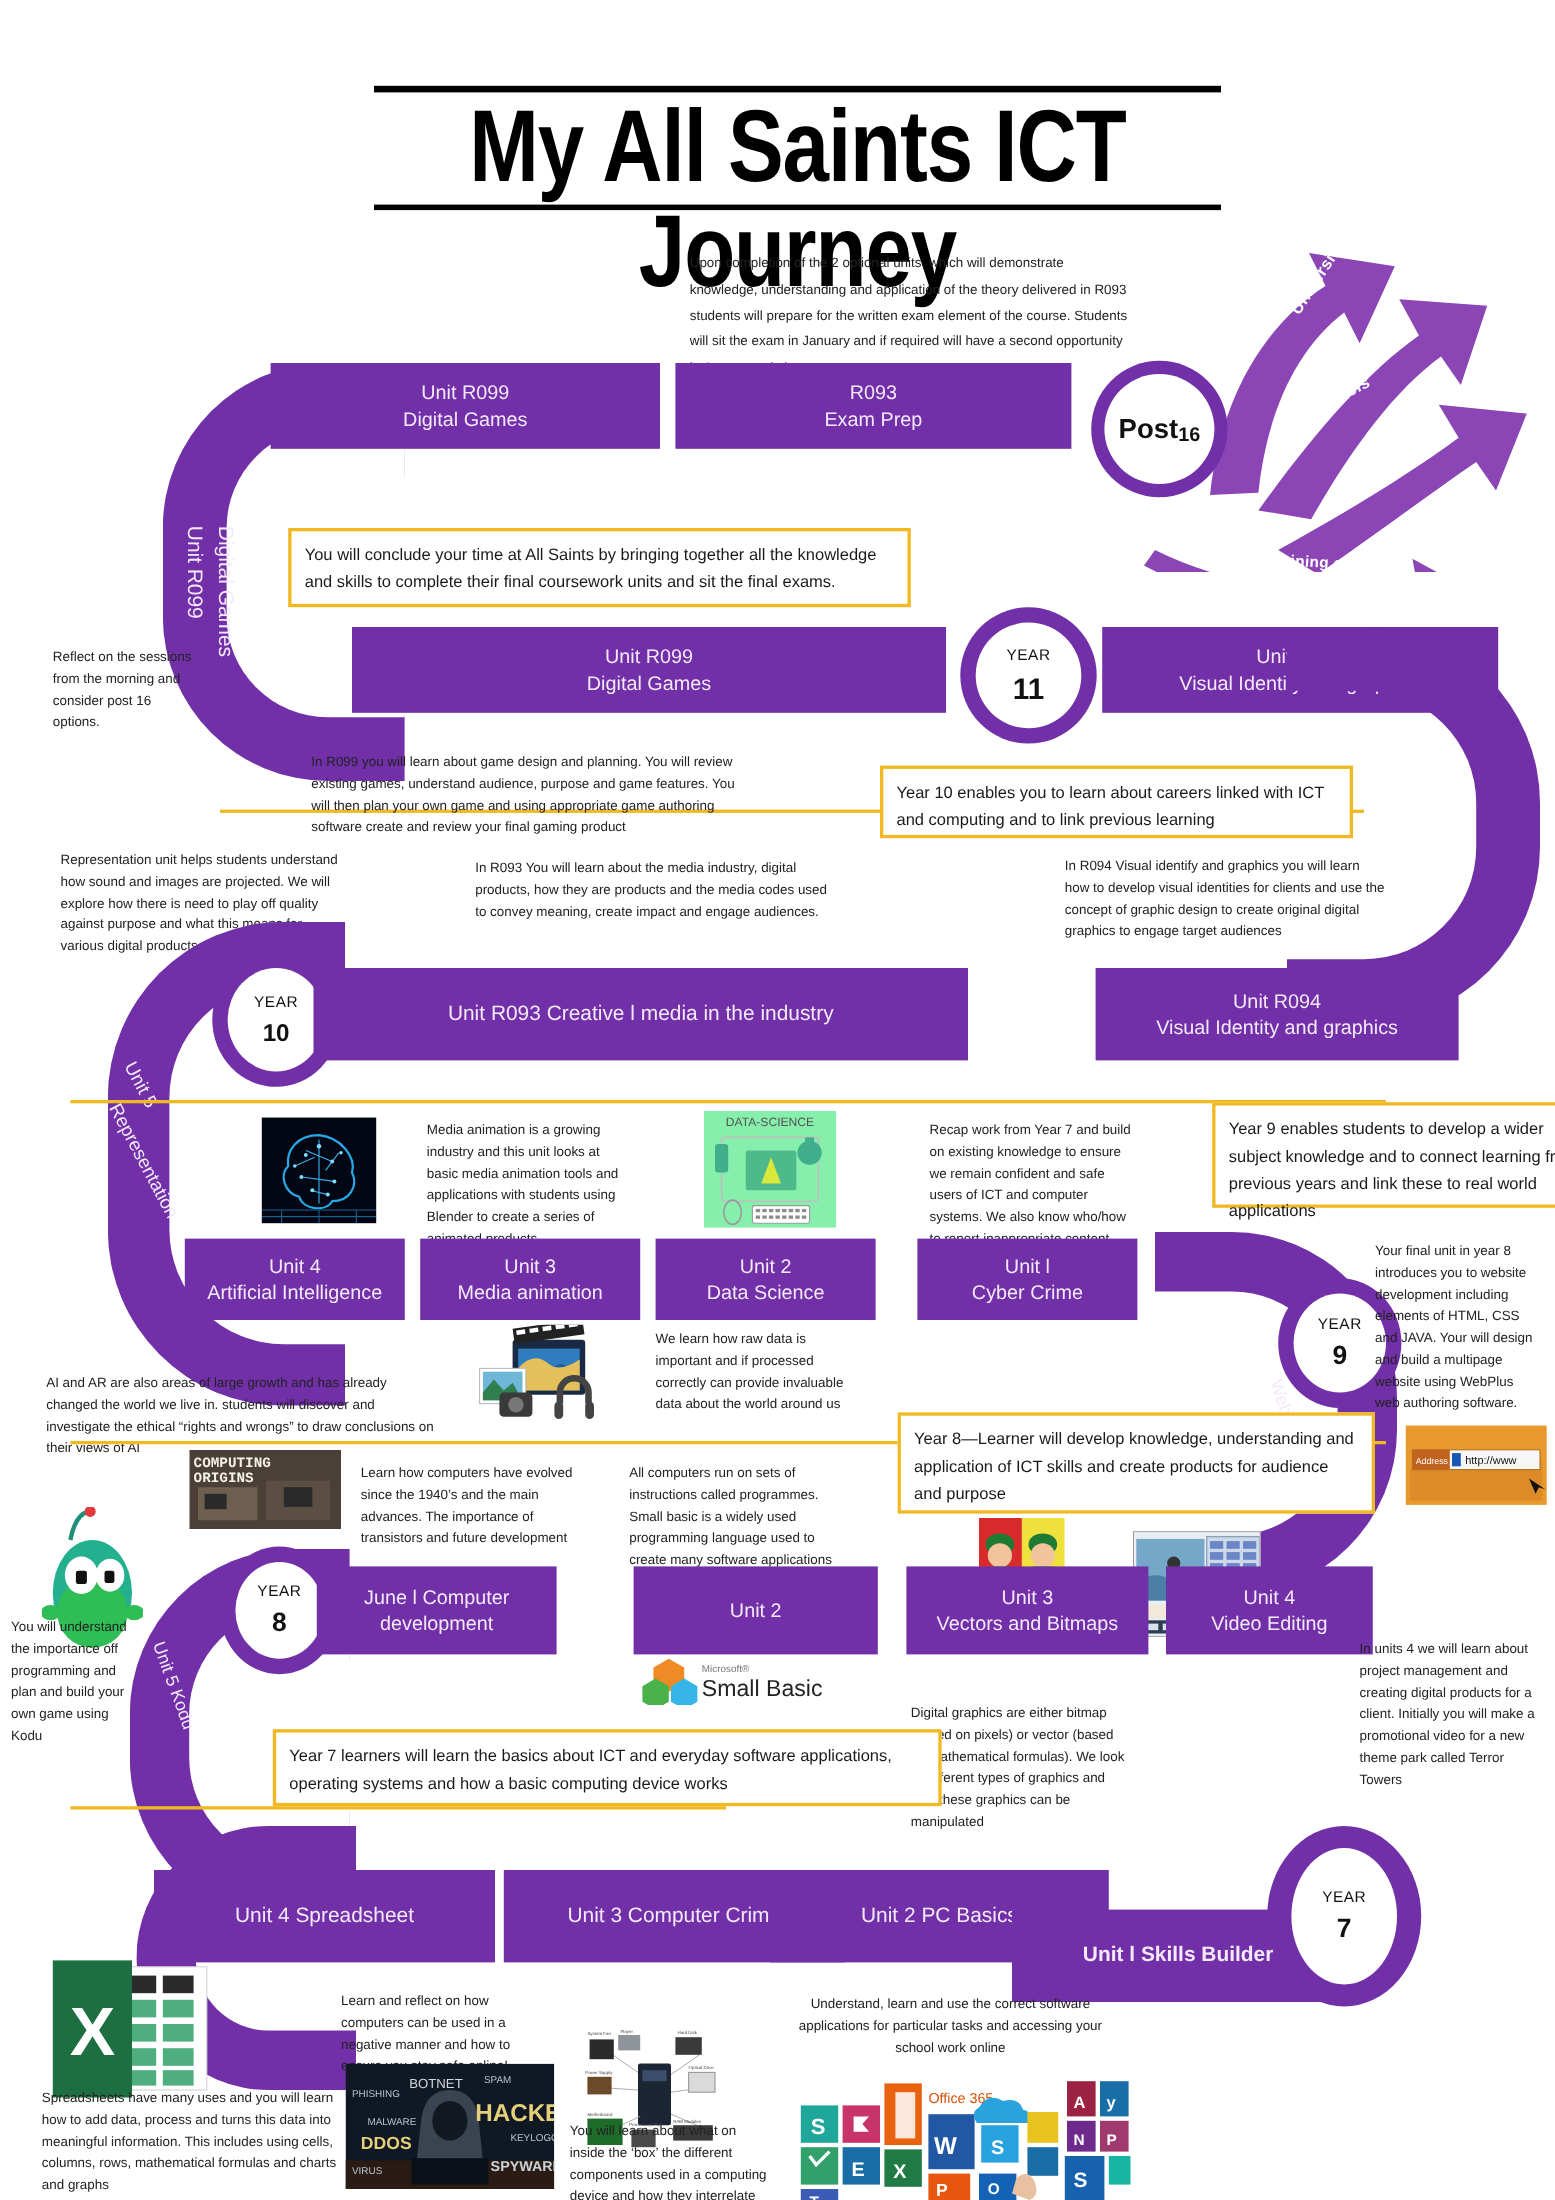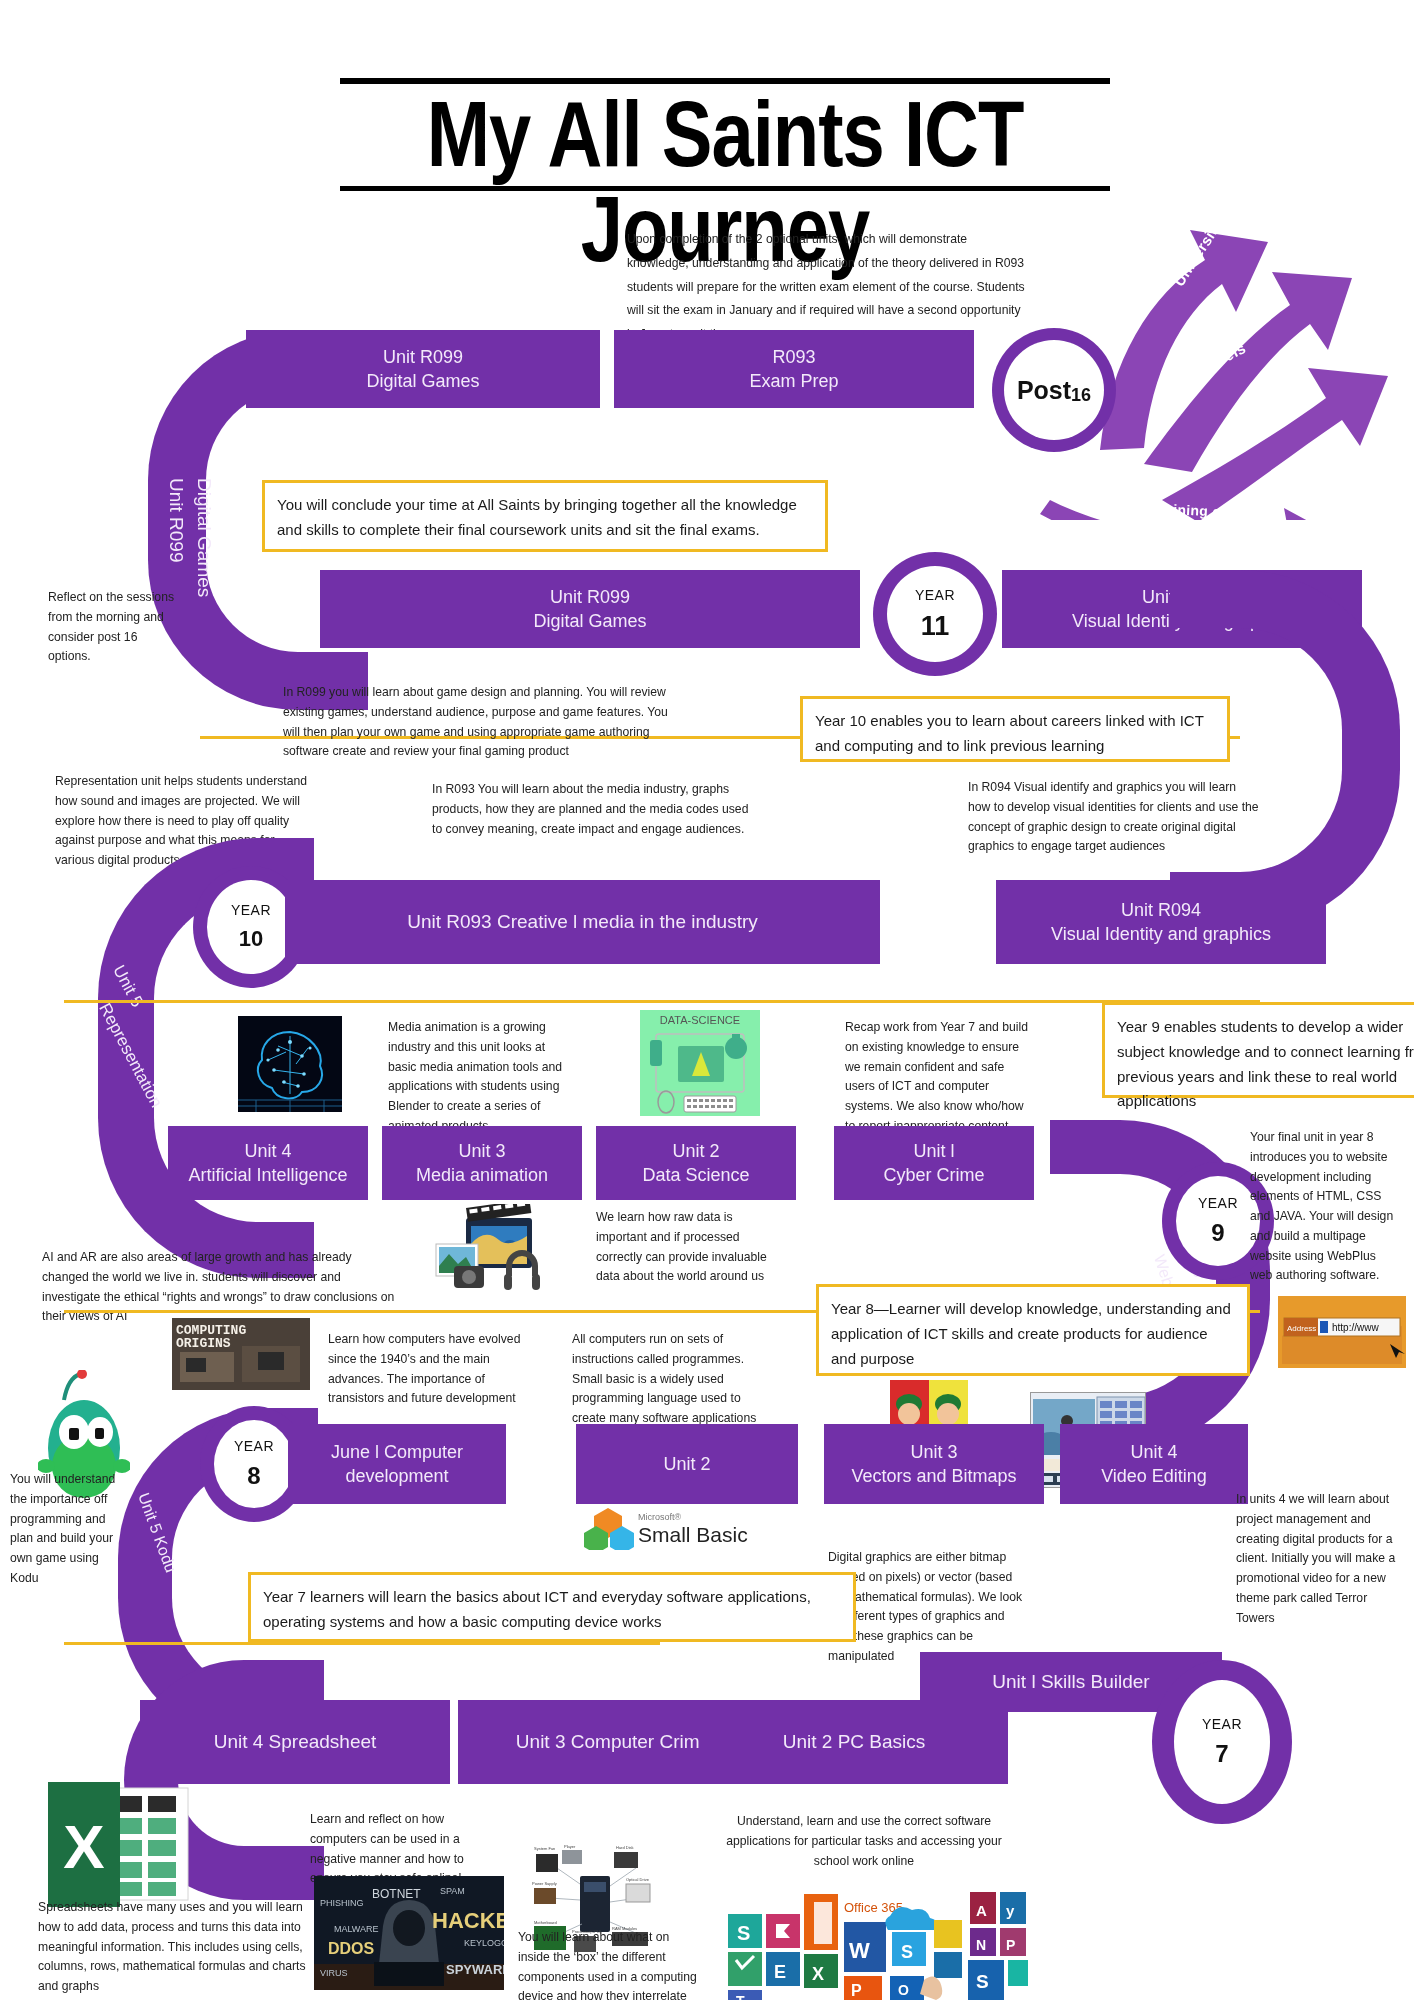--- a/index.html
+++ b/index.html
@@ -168,21 +168,21 @@
     <div>Visual Identity and graphics</div>
   </div>
 
   <div style="position:absolute;left:1170px;top:570px;width:230px;height:360px;border:58px solid #7230A8;border-left:none;border-top-right-radius:160px;border-bottom-right-radius:160px;"></div>
 
   <div class="note" style="left:283px;top:683px;width:400px;">In R099 you will learn about game design and planning. You will review existing games, understand audience, purpose and game features. You will then plan your own game and using appropriate game authoring software create and review your final gaming product</div>
 
   <div class="callout" style="left:800px;top:696px;width:430px;height:66px;">Year 10 enables you to learn about careers linked with ICT and computing and to link previous learning</div>
 
   <div class="note" style="left:55px;top:772px;width:262px;">Representation unit helps students understand how sound and images are projected. We will explore how there is need to play off quality against purpose and what this means for various digital products.</div>
-  <div class="note" style="left:432px;top:780px;width:320px;">In R093 You will learn about the media industry, graphs products, how they are planned and the media codes used to convey meaning, create impact and engage audiences.</div>
+  <div class="note" style="left:432px;top:780px;width:320px;">In R093 You will learn about the media industry, digital products, how they are products and the media codes used to convey meaning, create impact and engage audiences.</div>
   <div class="note" style="left:968px;top:778px;width:292px;">In R094  Visual identify and graphics you will learn how to develop visual identities for clients and use the concept of graphic design to create original digital graphics to engage target audiences</div>
 
   <div style="position:absolute;left:98px;top:838px;width:216px;height:440px;border:56px solid #7230A8;border-right:none;border-top-left-radius:160px;border-bottom-left-radius:160px;"></div>
   <div class="vlabel" style="left:126px;top:962px;transform:rotate(62deg);transform-origin:left top;font-size:17px;">Unit 5</div>
   <div class="vlabel" style="left:112px;top:1000px;transform:rotate(62deg);transform-origin:left top;font-size:17px;">Representation</div>
 
   <div class="ycircle" style="left:193px;top:866px;width:116px;height:122px;">
     <div class="inner">
       <div class="yr-label">YEAR</div>
       <div class="yr-num" style="font-size:22px;">10</div>
@@ -470,21 +470,21 @@
 
   <div class="ubox" style="left:140px;top:1700px;width:310px;height:84px;">
     <div style="font-size:19px;">Unit 4 Spreadsheet</div>
   </div>
   <div class="ubox" style="left:458px;top:1700px;width:310px;height:84px;">
     <div style="font-size:19px;">Unit 3 Computer Crime</div>
   </div>
   <div class="ubox" style="left:700px;top:1700px;width:308px;height:84px;">
     <div style="font-size:19px;">Unit 2 PC Basics</div>
   </div>
-  <div class="ubox" style="left:920px;top:1652px;width:302px;height:60px;">
+  <div class="ubox" style="left:920px;top:1736px;width:302px;height:84px;font-weight:bold;">
     <div style="font-size:19px;">Unit l Skills Builder</div>
   </div>
 
   <div class="ycircle" style="left:1152px;top:1660px;width:140px;height:164px;border-radius:50%;">
     <div class="inner" style="width:calc(100% - 44px);height:calc(100% - 40px);">
       <div class="yr-label">YEAR</div>
       <div class="yr-num" style="font-size:24px;">7</div>
     </div>
   </div>
 

